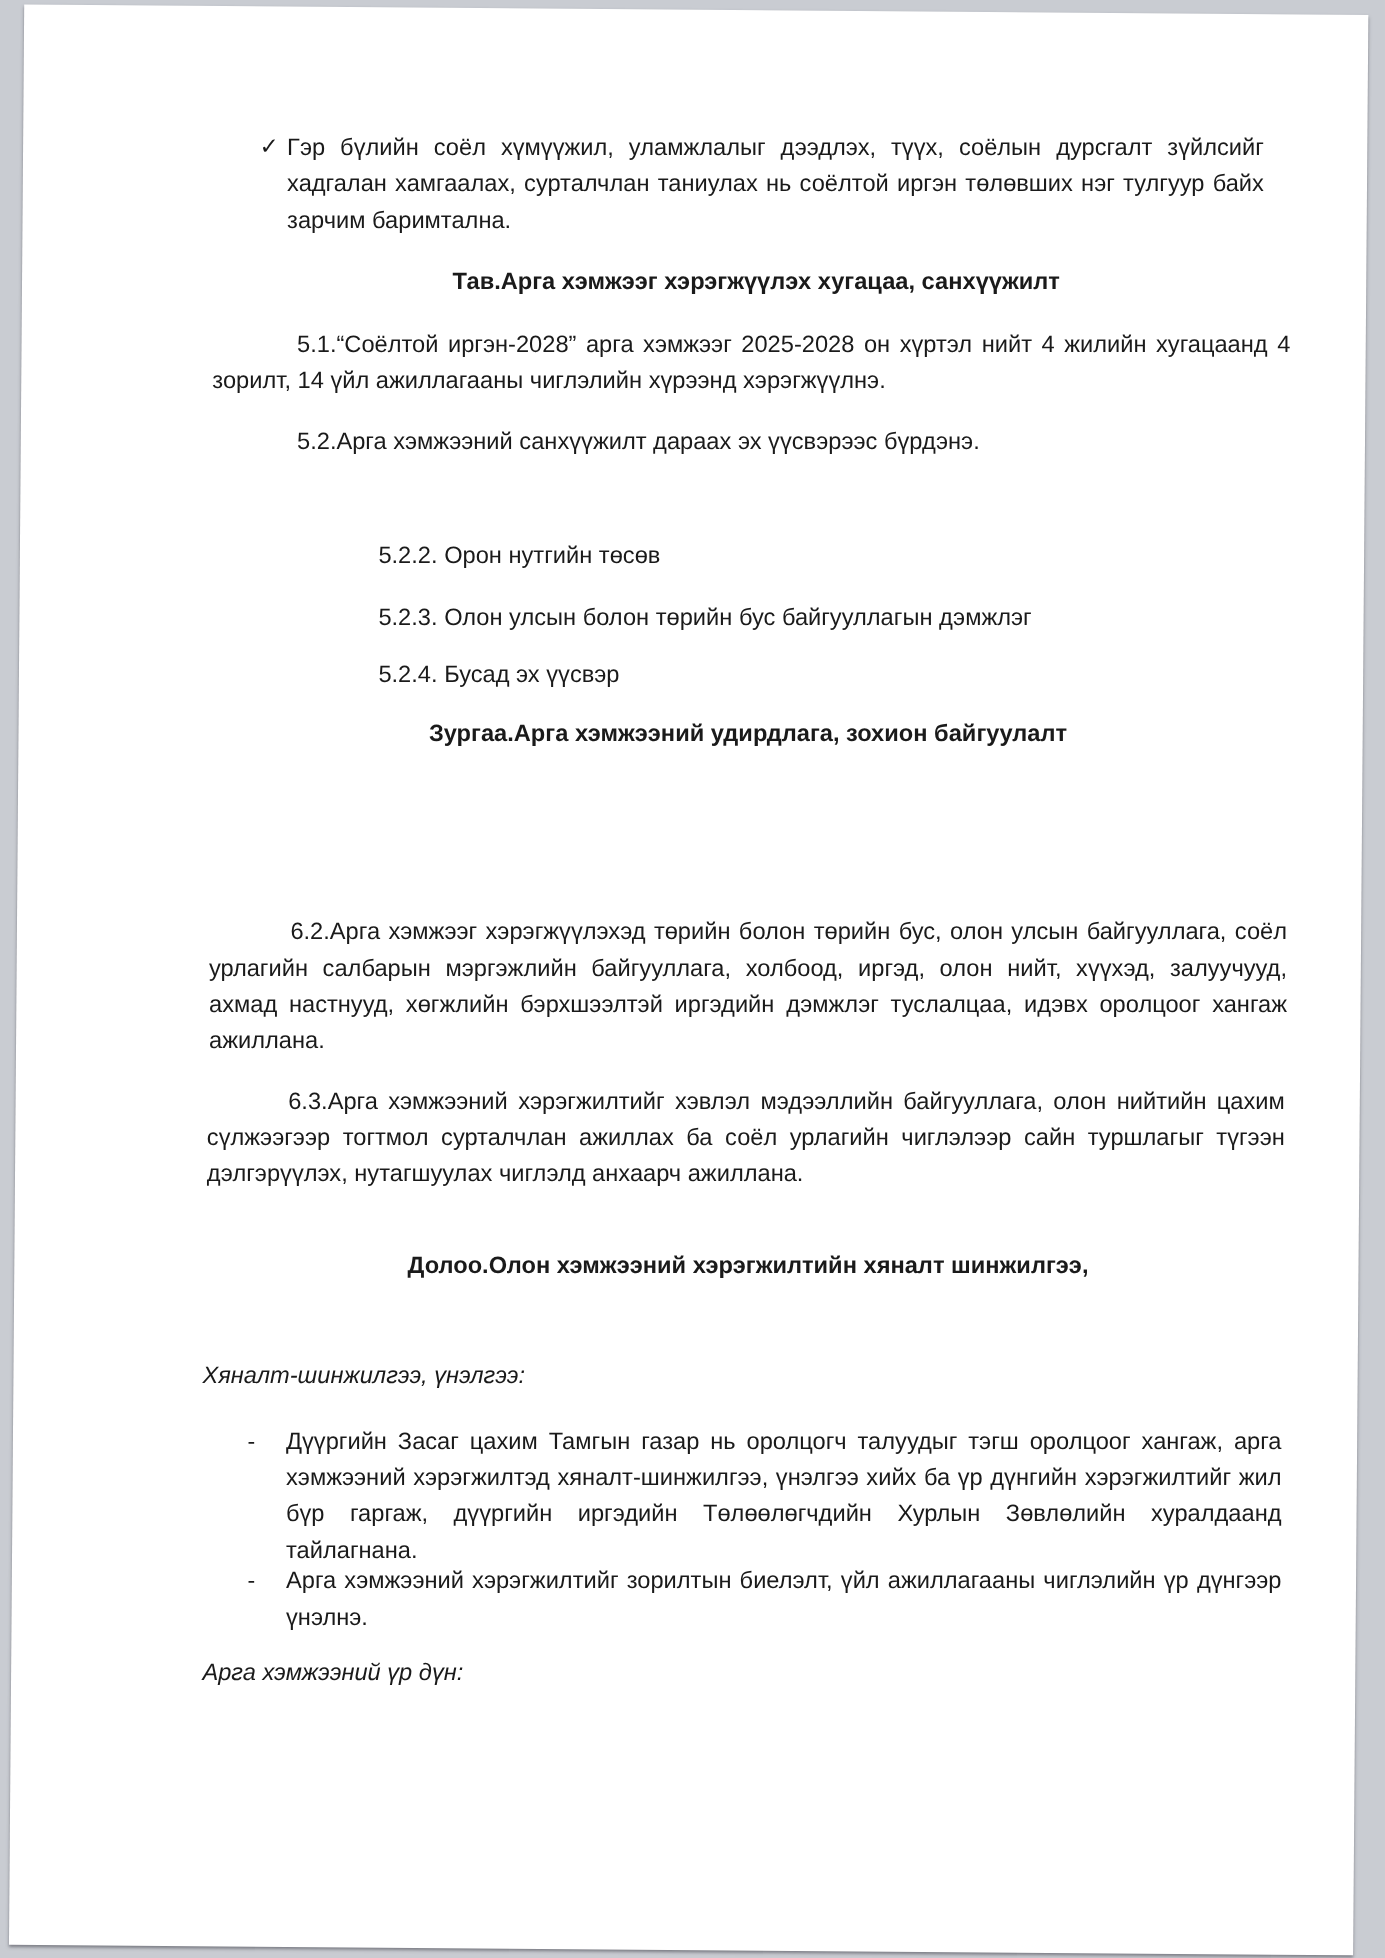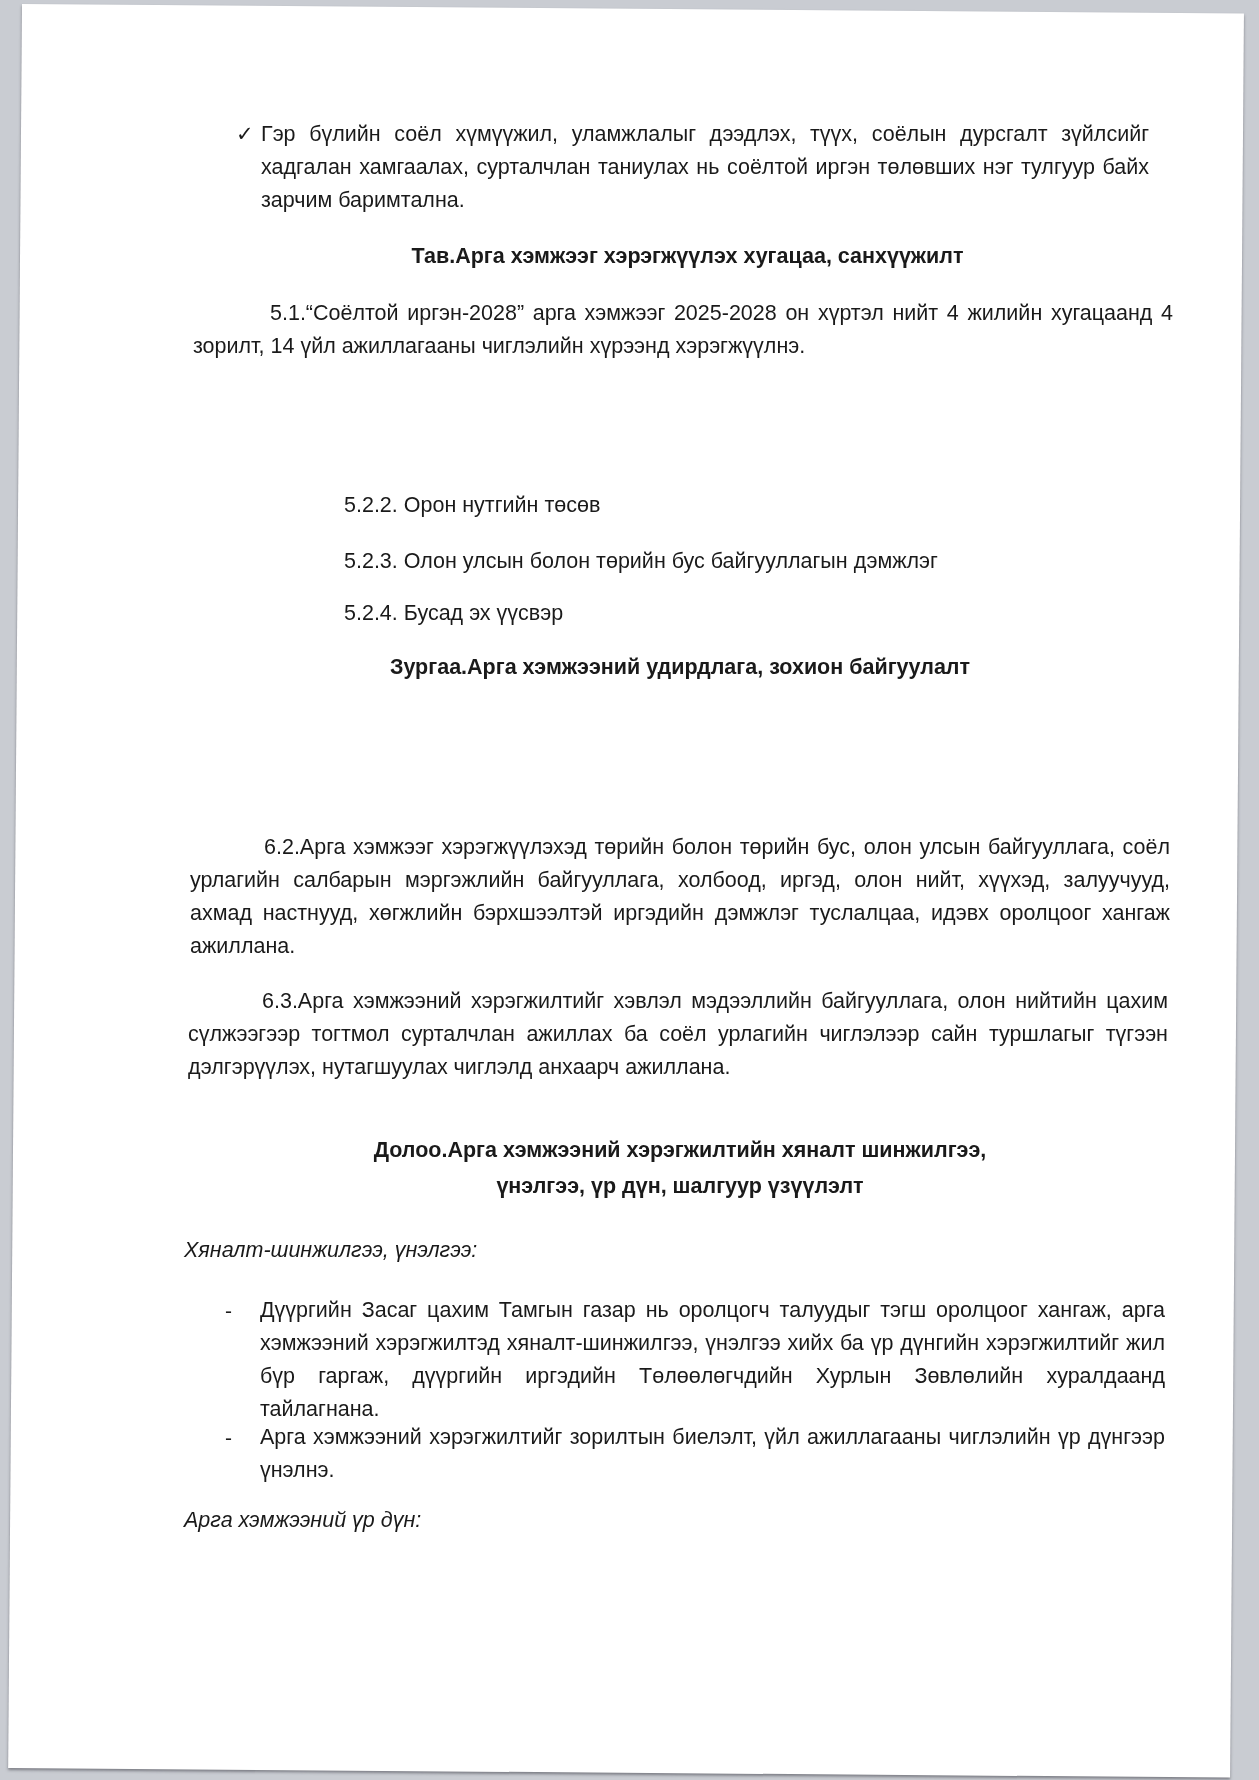--- a/index.html
+++ b/index.html
@@ -66,34 +66,34 @@
 
 <div class="content">
 
   <span class="marker" style="left:236px; top:117px;">✓</span>
   <p class="abs justify" style="left:261px; top:118px; width:888px; margin:0;">Гэр бүлийн соёл хүмүүжил, уламжлалыг дээдлэх, түүх, соёлын дурсгалт зүйлсийг хадгалан хамгаалах, сурталчлан таниулах нь соёлтой иргэн төлөвших нэг тулгуур байх зарчим баримтална.</p>
 
   <div class="heading" style="left:190px; top:240px; width:995px;">Тав.Арга хэмжээг хэрэгжүүлэх хугацаа, санхүүжилт</div>
 
   <p class="abs justify" style="left:193px; top:297px; width:980px; margin:0; text-indent:77px;">5.1.“Соёлтой иргэн-2028” арга хэмжээг 2025-2028 он хүртэл нийт 4 жилийн хугацаанд 4 зорилт, 14 үйл ажиллагааны чиглэлийн хүрээнд хэрэгжүүлнэ.</p>
 
+  <p class="abs" style="left:270px; top:385px; width:900px; margin:0;">5.2.Арга хэмжээний санхүүжилт дараах эх үүсвэрээс бүрдэнэ.</p>
 
   <div class="abs" style="left:344px; top:489px;">5.2.2. Орон нутгийн төсөв</div>
   <div class="abs" style="left:344px; top:545px;">5.2.3. Олон улсын болон төрийн бус байгууллагын дэмжлэг</div>
   <div class="abs" style="left:344px; top:597px;">5.2.4. Бусад эх үүсвэр</div>
 
   <div class="heading" style="left:180px; top:651px; width:1000px;">Зургаа.Арга хэмжээний удирдлага, зохион байгуулалт</div>
 
 
   <p class="abs justify" style="left:190px; top:831px; width:980px; margin:0; text-indent:74px;">6.2.Арга хэмжээг хэрэгжүүлэхэд төрийн болон төрийн бус, олон улсын байгууллага, соёл урлагийн салбарын мэргэжлийн байгууллага, холбоод, иргэд, олон нийт, хүүхэд, залуучууд, ахмад настнууд, хөгжлийн бэрхшээлтэй иргэдийн дэмжлэг туслалцаа, идэвх оролцоог хангаж ажиллана.</p>
 
   <p class="abs justify" style="left:188px; top:985px; width:980px; margin:0; text-indent:74px;">6.3.Арга хэмжээний хэрэгжилтийг хэвлэл мэдээллийн байгууллага, олон нийтийн цахим сүлжээгээр тогтмол сурталчлан ажиллах ба соёл урлагийн чиглэлээр сайн туршлагыг түгээн дэлгэрүүлэх, нутагшуулах чиглэлд анхаарч ажиллана.</p>
 
-  <div class="heading" style="left:180px; top:1134px; width:1000px;">Долоо.Арга хэмжээний хэрэгжилтийн хяналт шинжилгээ,</div>
-  <div class="heading" style="left:180px; top:1170px; width:1000px;">үнэлгээ, үр дүн, шалгуур үзүүлэлт</div>
+  <div class="heading" style="left:180px; top:1134px; width:1000px;">Долоо.Олон хэмжээний хэрэгжилтийн хяналт шинжилгээ,</div>
 
   <div class="abs italic" style="left:184px; top:1234px;">Хяналт-шинжилгээ, үнэлгээ:</div>
 
   <span class="marker" style="left:225px; top:1294px;">-</span>
   <p class="abs justify" style="left:260px; top:1294px; width:905px; margin:0;">Дүүргийн Засаг цахим Тамгын газар нь оролцогч талуудыг тэгш оролцоог хангаж, арга хэмжээний хэрэгжилтэд хяналт-шинжилгээ, үнэлгээ хийх ба үр дүнгийн хэрэгжилтийг жил бүр гаргаж, дүүргийн иргэдийн Төлөөлөгчдийн Хурлын Зөвлөлийн хуралдаанд тайлагнана.</p>
 
   <span class="marker" style="left:225px; top:1421px;">-</span>
   <p class="abs justify" style="left:260px; top:1421px; width:905px; margin:0;">Арга хэмжээний хэрэгжилтийг зорилтын биелэлт, үйл ажиллагааны чиглэлийн үр дүнгээр үнэлнэ.</p>
 
   <div class="abs italic" style="left:184px; top:1504px;">Арга хэмжээний үр дүн:</div>

